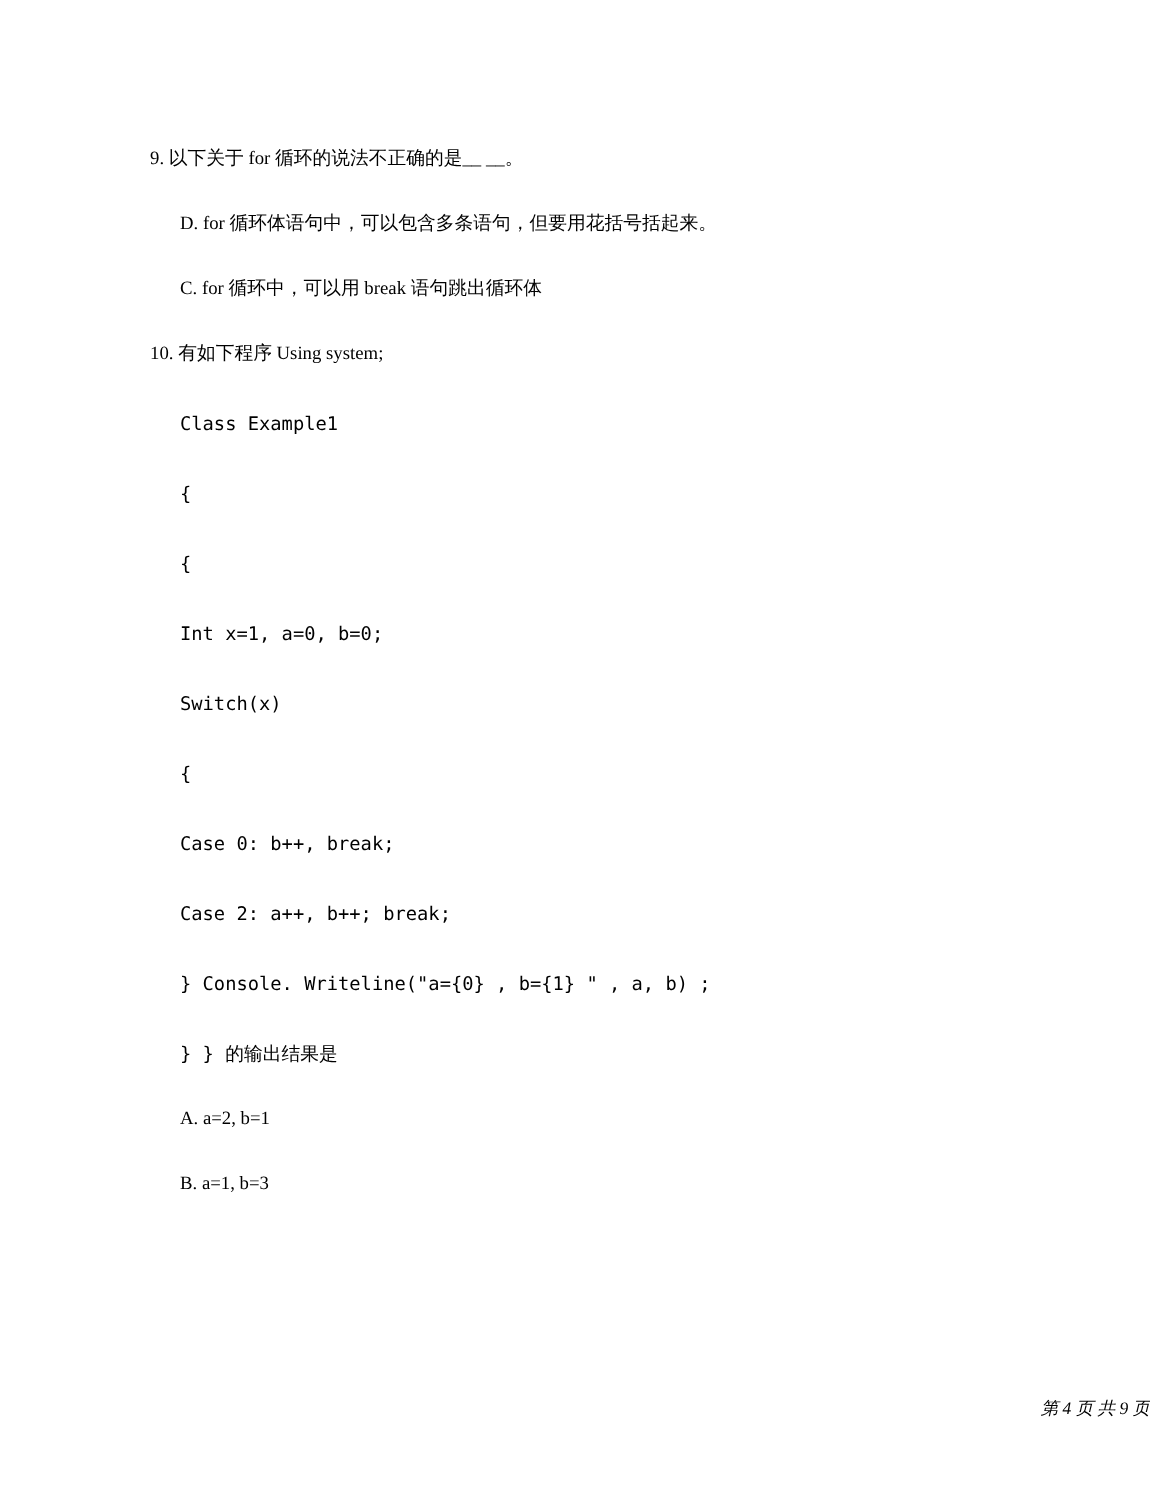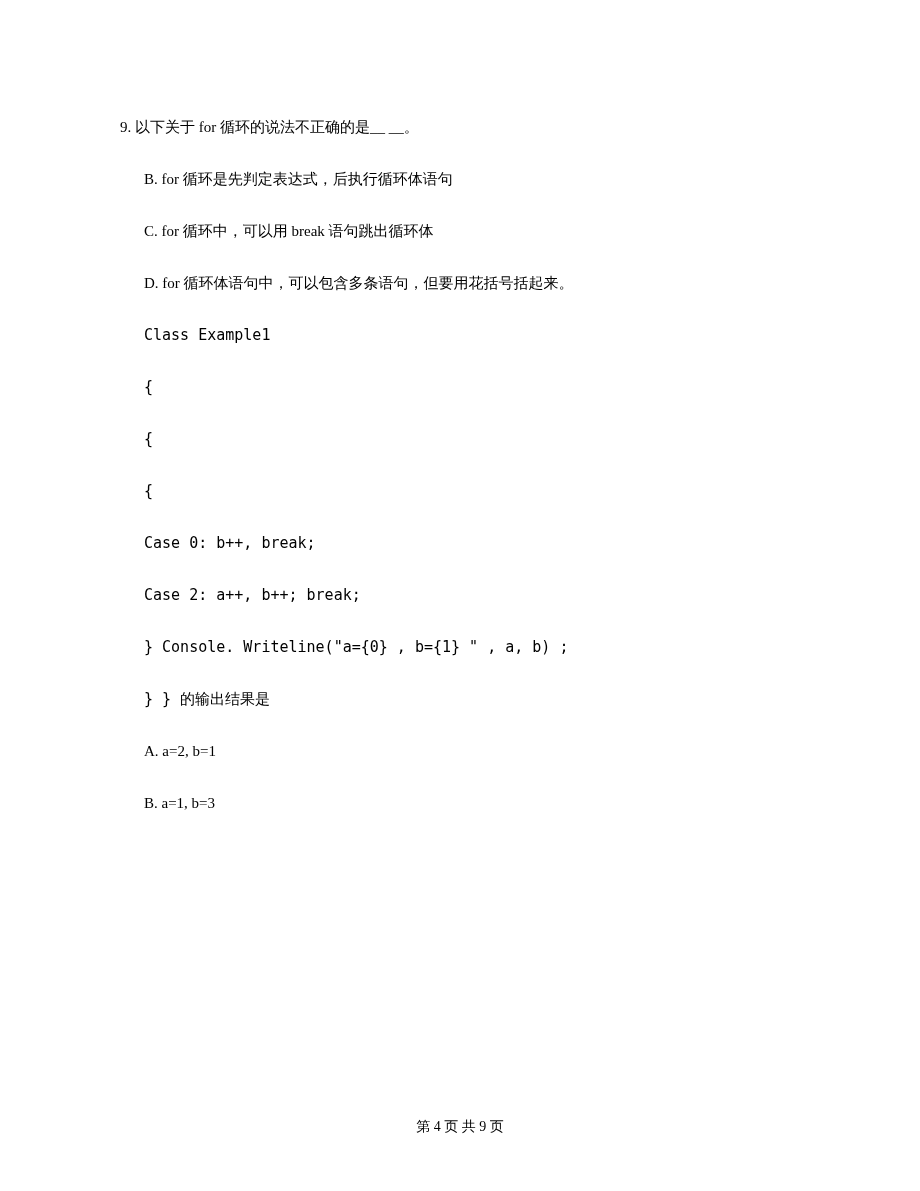--- a/index.html
+++ b/index.html
@@ -23,46 +23,50 @@
     .question-stem {
       margin-bottom: 28px;
     }
     .option {
       padding-left: 24px;
       margin-bottom: 28px;
     }
     .code-line {
       padding-left: 24px;
       margin-bottom: 28px;
+      margin-top: 32px;
     }
     .page-footer {
       position: absolute;
       bottom: 55px;
       left: 0;
       right: 0;
-      text-align: center;
+      text-align: right;
       font-size: 14px;
+      font-style: italic;
     }
     .mono {
       font-family: "SimSun", "宋体", monospace;
     }
   </style>
 </head>
 <body>
 
 <div class="page-content">
 
   <div class="question-stem">9. 以下关于 for 循环的说法不正确的是__ __。</div>
-  <div class="option">B. for 循环是先判定表达式，后执行循环体语句</div>
+  <div class="option">D. for 循环体语句中，可以包含多条语句，但要用花括号括起来。</div>
   <div class="option">C. for 循环中，可以用 break 语句跳出循环体</div>
-  <div class="option">D. for 循环体语句中，可以包含多条语句，但要用花括号括起来。</div>
 
+  <div class="question-stem">10. 有如下程序 Using system;</div>
   <div class="code-line mono">Class Example1</div>
   <div class="code-line mono">{</div>
   <div class="code-line mono">{</div>
+  <div class="code-line mono">Int x=1, a=0, b=0;</div>
+  <div class="code-line mono">Switch(x)</div>
   <div class="code-line mono">{</div>
   <div class="code-line mono">Case 0: b++, break;</div>
   <div class="code-line mono">Case 2: a++, b++; break;</div>
   <div class="code-line mono">} Console. Writeline("a={0} , b={1} " , a, b) ;</div>
   <div class="code-line mono">} } 的输出结果是</div>
   <div class="option">A. a=2, b=1</div>
   <div class="option">B. a=1, b=3</div>
 
 </div>
 

